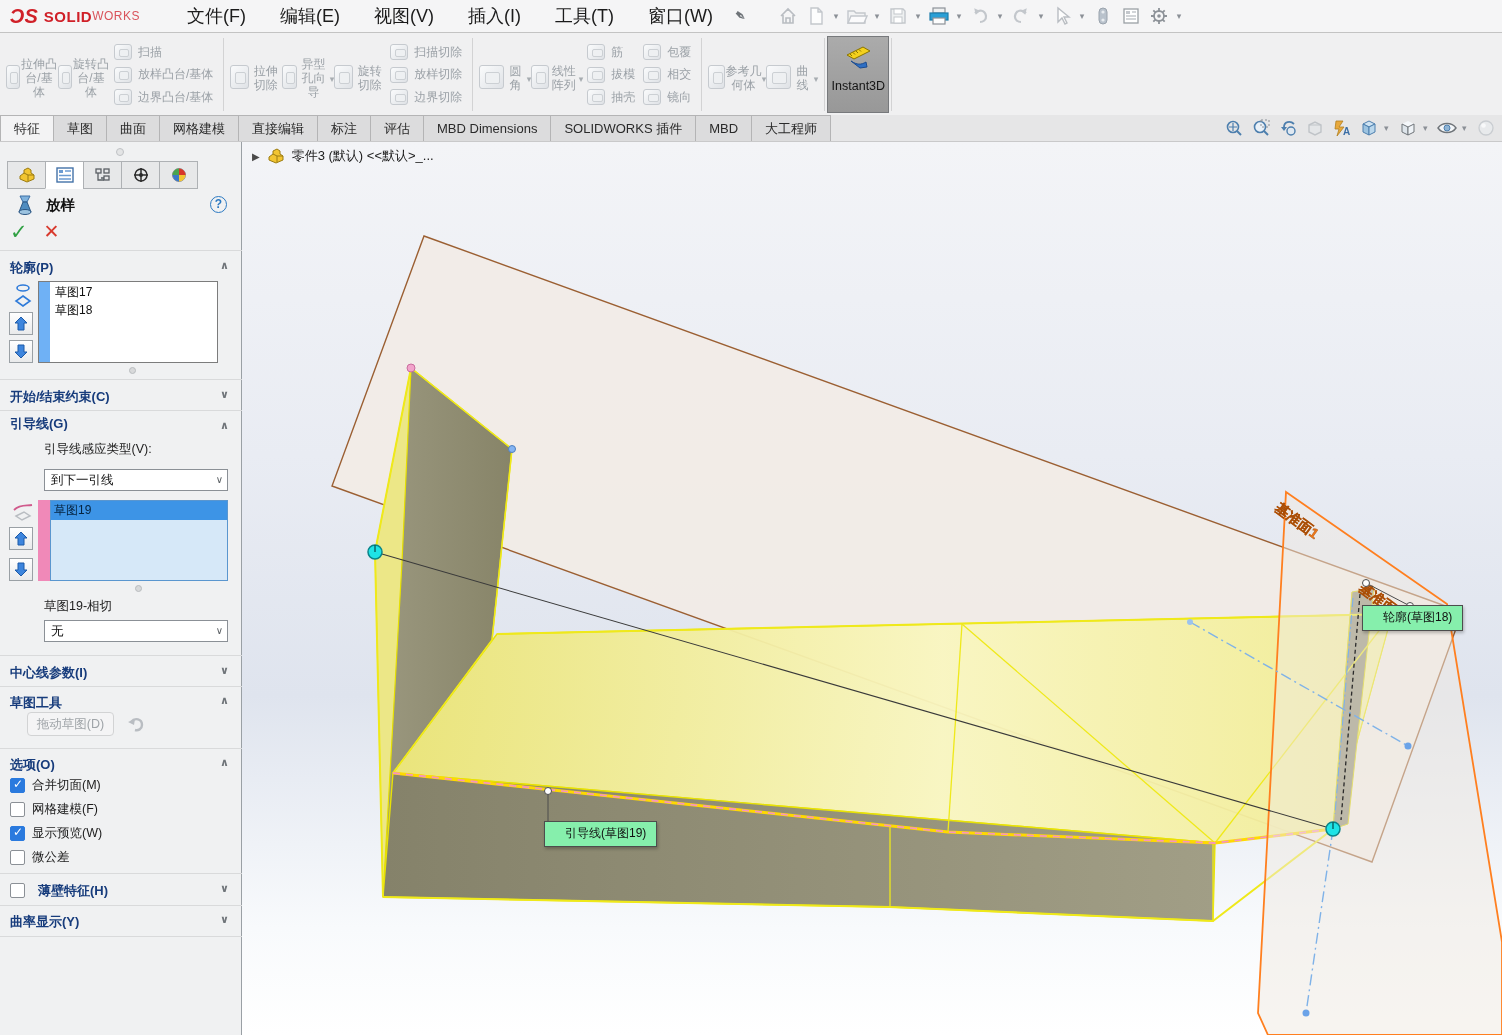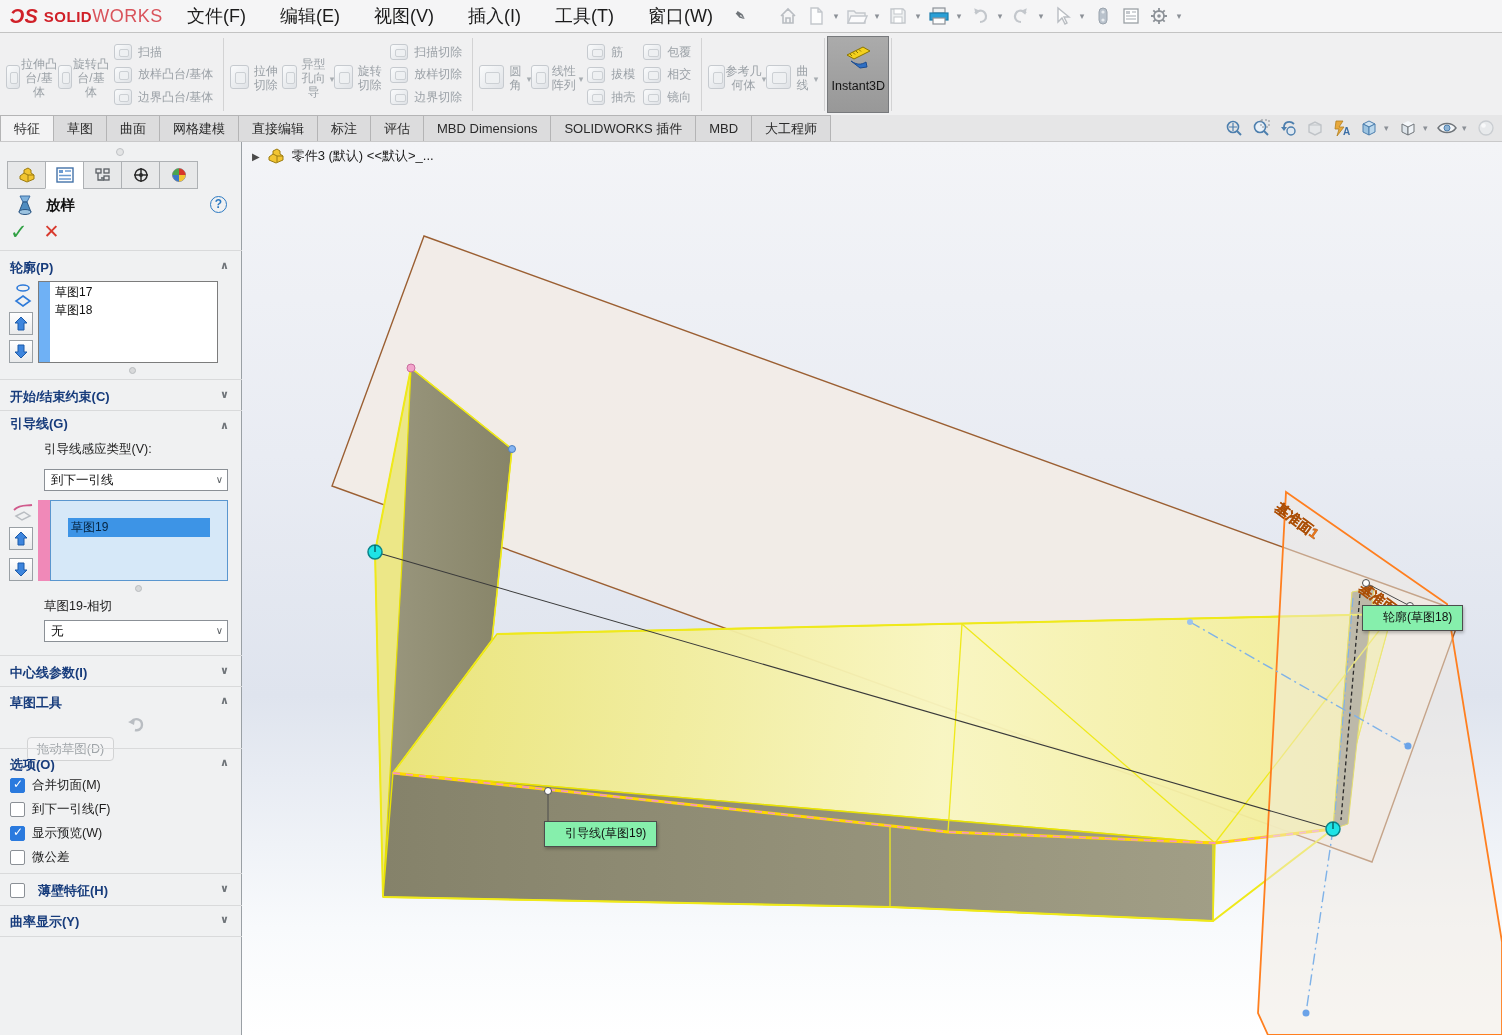--- a/index.html
+++ b/index.html
@@ -6,21 +6,21 @@
   html,body { width:1502px; height:1035px; overflow:hidden;
     font-family:"Liberation Sans","DejaVu Sans",sans-serif; background:#f0f0f1; }
   .abs { position:absolute; }
 
   
   #menubar { position:absolute; left:0; top:0; width:1502px; height:33px;
     background:#f5f5f6; border-bottom:1px solid #c3c3c3; display:flex; align-items:center; }
   .brand { display:flex; align-items:center; margin-left:10px; width:160px; }
   .brand-glyph { font-weight:bold; font-style:italic; color:#d02028; font-size:20px; margin-right:6px;}
   .brand-solid { font-weight:bold; color:#d02028; font-size:15px; letter-spacing:.5px;}
-  .brand-works { color:#d9535b; font-size:18px; letter-spacing:.5px;}
+  .brand-works { color:#d9535b; font-size:12px; letter-spacing:.5px;}
   .menu-item { font-size:18px; color:#1b1b1b; padding:0 17px; height:33px; line-height:33px; cursor:default;}
   .pin-icon { color:#6f7479; font-size:15px; margin:0 14px 0 4px; transform:rotate(40deg); }
   .qb { display:flex; align-items:center; gap:2px; margin-left:14px;}
   .qb-btn { width:26px; height:26px; display:flex; align-items:center; justify-content:center; }
   .qb-dd { width:11px; color:#8b9096; font-size:9px; text-align:center; }
 
   
   #ribbon { position:absolute; left:0; top:34px; width:1502px; height:81px; background:#f0f0f1;
     display:flex; align-items:stretch; }
   .rgroup { display:flex; align-items:stretch; padding:2px 6px; }
@@ -73,21 +73,21 @@
   .lb-items { position:absolute; left:13px; top:1px; right:0;}
   .lb-item { padding:1px 3px; height:18px; line-height:17px;}
   .arrow-btn { position:absolute; width:24px; height:23px; border:1px solid #9aa0a5; background:linear-gradient(#ffffff,#e9eaeb);
     display:flex; align-items:center; justify-content:center;}
   .resize-dot { position:absolute; width:7px; height:7px; border-radius:50%; background:#d8d9da; border:1px solid #b9bcbf;}
   .plabel { position:absolute; font-size:12.5px; color:#1c1c1c;}
   .combo { position:absolute; height:22px; background:#fff; border:1px solid #8b9096; font-size:12.5px; color:#111;
     line-height:20px; padding-left:6px;}
   .combo .cdd { position:absolute; right:4px; top:0; color:#5b6064; font-size:10px;}
   .btn-disabled { position:absolute; border:1px solid #d2d3d4; background:#f4f4f5; border-radius:4px;
-    color:#9fa4a8; font-size:12.5px; text-align:center;margin-top:25px;}
+    color:#9fa4a8; font-size:12.5px; text-align:center;}
   .cb-row { position:absolute; left:10px; display:flex; align-items:center; gap:7px; height:17px;}
   .cb { width:15px; height:15px; border:1px solid #8b9096; background:#fff; border-radius:2px; position:relative;}
   .cb.checked { background:#2a7ade; border-color:#2a7ade;}
   .cb.checked:after { content:"✓"; position:absolute; left:2px; top:-2px; color:#fff; font-size:12px; font-weight:bold;}
   .cb-label { font-size:12.5px; color:#1c1c1c;}
   #splitter-nub { position:absolute; left:242px; top:575px; width:10px; height:39px; background:#eef0f2;
     border:1px solid #9aa0a5; border-left:none; }
   #splitter-nub i { position:absolute; left:2px; top:16px; width:5px; height:5px; border-radius:50%;
     background:#c9ccd0; border:1px solid #a8abaf; }
 
@@ -500,21 +500,21 @@
         <path d="M7 1 L13 7 H10 V14 H4 V7 H1 Z" fill="#3d85dd" stroke="#1d5aa8"></path>
       </svg>
   </div>
   <div class="arrow-btn" style="left:9px;top:416px">
     <svg width="14" height="15" viewBox="0 0 14 15">
         <path d="M7 14 L1 8 H4 V1 H10 V8 H13 Z" fill="#3d85dd" stroke="#1d5aa8"></path>
       </svg>
   </div>
   <div class="abs" style="left:38px;top:358px;width:12px;height:81px;background:#f089b8"></div>
   <div class="listbox" style="left:50px;top:358px;width:178px;height:81px;background:#d6e8f8;border:1.5px solid #5a96cf">
-    <div class="lb-item" style="background:#3d94e6;color:#05233f;margin:17px;height:19px">草图19</div>
+    <div class="lb-item" style="background:#3d94e6;color:#05233f;margin:0;height:19px">草图19</div>
   </div>
   <div class="resize-dot" style="left:135px;top:443px"></div>
   <div class="plabel" style="left:44px;top:456px">草图19-相切</div>
   <div class="combo" style="left:44px;top:478px;width:184px">
     <span>无</span>
     <span class="cdd">∨</span>
   </div>
 
   <div class="hr" style="top:513px"></div>
   <div class="sec-h" style="top:522px">中心线参数(I)</div>
@@ -532,21 +532,21 @@
   <div class="hr" style="top:606px"></div>
 
   <div class="sec-h" style="top:614px">选项(O)</div>
   <div class="chev" style="top:614px">∧</div>
   <div class="cb-row" style="top:635px">
     <span class="cb checked"></span>
     <span class="cb-label">合并切面(M)</span>
   </div>
   <div class="cb-row" style="top:659px">
     <span class="cb"></span>
-    <span class="cb-label">到下一引线(F)</span>
+    <span class="cb-label">网格建模(F)</span>
   </div>
   <div class="cb-row" style="top:683px">
     <span class="cb checked"></span>
     <span class="cb-label">显示预览(W)</span>
   </div>
   <div class="cb-row" style="top:707px">
     <span class="cb"></span>
     <span class="cb-label">微公差</span>
   </div>
 

